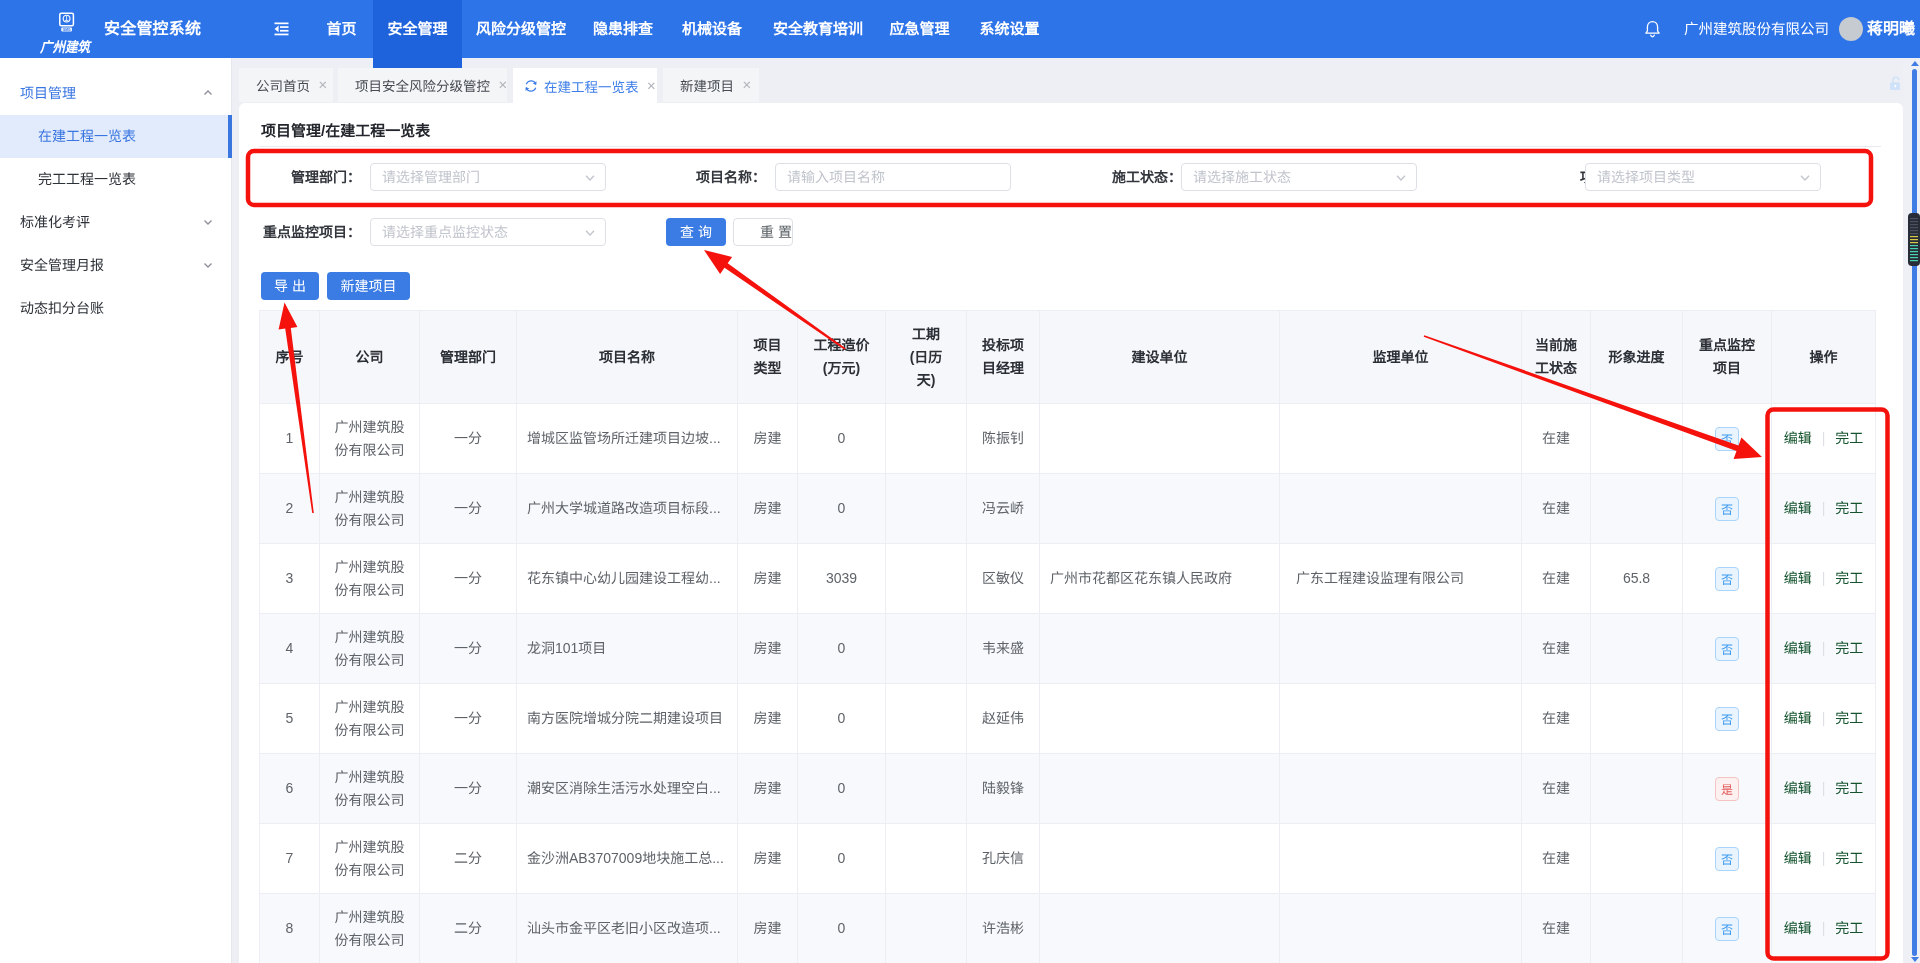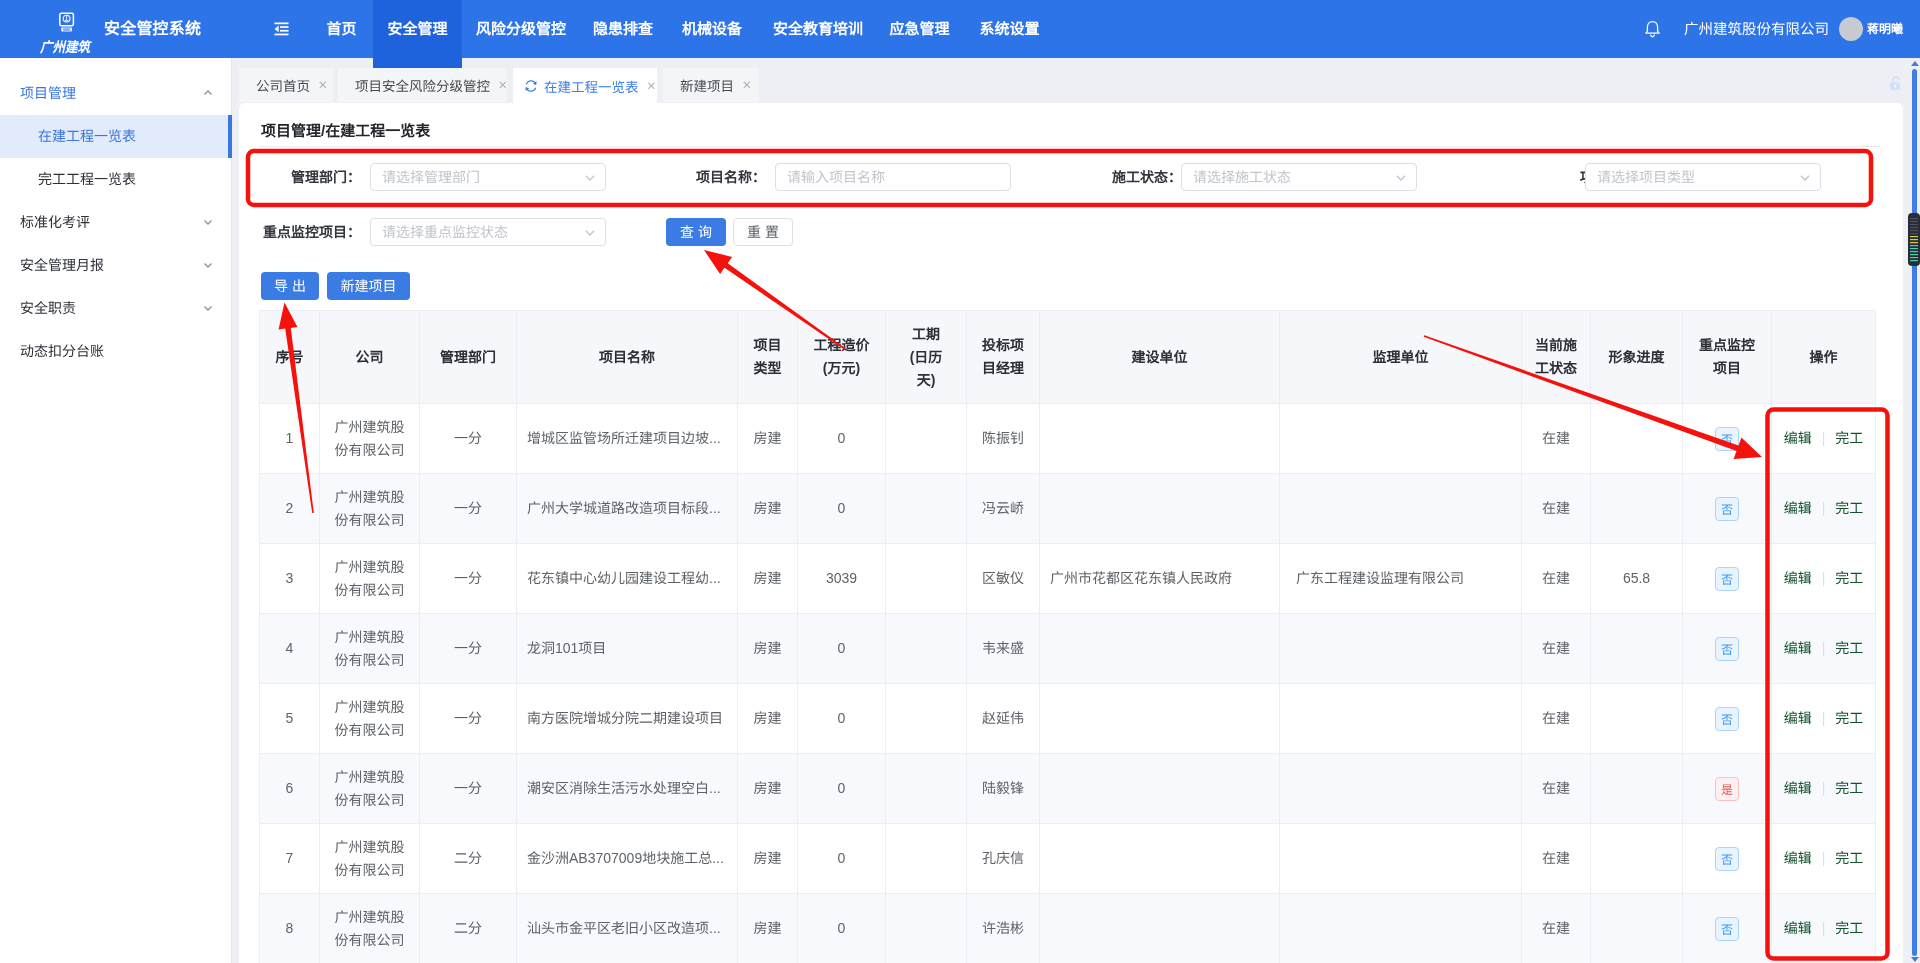--- a/index.html
+++ b/index.html
@@ -11,21 +11,21 @@
 
 
 .hdr { position:absolute; left:0; top:0; width:1920px; height:58px; background:#2e74e9; color:#fff; }
 .hdr-title { position:absolute; left:104px; top:0; height:46px; line-height:58px; font-size:16px; font-weight:bold; letter-spacing:0.2px; }
 .nav { position:absolute; left:310px; top:0; height:58px; display:flex; }
 .nav div { height:72px; line-height:58px; text-align:center; font-size:15px; font-weight:600; }
 .nav .on { background:#1e63dc; }
 .bell { position:absolute; left:1644px; top:20px; }
 .corp { position:absolute; left:1684px; top:0; height:58px; line-height:58px; font-size:14.5px; }
 .avatar { position:absolute; left:1839px; top:17px; width:24px; height:24px; border-radius:50%; background:#c6cad1; }
-.uname { position:absolute; left:1867px; top:0; height:58px; line-height:58px; font-size:12px; font-weight:bold; }
+.uname { position:absolute; left:1867px; top:0; height:58px; line-height:58px; font-size:16px; font-weight:bold; }
 
 
 .side { position:absolute; left:0; top:58px; width:232px; height:905px; background:#fff; border-right:1px solid #e4e7ec; }
 .mi { position:relative; height:43px; line-height:43px; font-size:14px; color:#2d3138; padding-left:20px; }
 .mi .caret { position:absolute; right:18px; top:16px; }
 .mi.child { padding-left:38px; }
 .mi.sel { background:#e1ebfb; color:#3a76e0; }
 .mi.sel:after { content:""; position:absolute; right:-1px; top:0; width:4px; height:43px; background:#3a76e0; }
 .mi.pblue { color:#3a76e0; }
 
@@ -38,21 +38,21 @@
 
 .card { position:absolute; left:239px; top:103px; width:1664px; height:860px; background:#fff; border-radius:6px 6px 0 0; }
 .crumb { position:absolute; left:261px; top:119px; font-size:15px; font-weight:bold; color:#23262c; }
 .divline { position:absolute; left:259px; top:146px; width:1622px; height:1px; background:#e9eaee; }
 
 
 .flabel { position:absolute; height:28px; line-height:28px; font-weight:600; color:#33373d; text-align:right; }
 .fsel { position:absolute; height:28px; border:1px solid #dcdfe6; border-radius:4px; background:#fff; line-height:26px; padding-left:11px; color:#c0c4cc; }
 .fsel svg { position:absolute; right:9px; top:8px; }
 .btn { position:absolute; height:28px; border-radius:4px; background:#3b7ce4; color:#fff; text-align:center; line-height:28px; font-size:14px; }
-.btn.plain { background:#fff; border:1px solid #dcdfe6; color:#5a6066; line-height:26px; }
+.btn.plain { background:#fff; border:1px solid #dcdfe6; color:#5a6066; line-height:26px;text-align:right; }
 
 
 .tbl { position:absolute; left:259px; top:310px; width:1617px; border-collapse:collapse; table-layout:fixed; font-size:14px; color:#5e6369; }
 .tbl th, .tbl td { border:1px solid #eceef3; text-align:center; vertical-align:middle; padding:0 10px; overflow:hidden; }
 .tbl thead th { height:93px; background:#f6f7fa; color:#2b2f36; font-weight:bold; line-height:23px; }
 .tbl tbody td { height:70px; line-height:23px; }
 .tbl tbody tr.alt td { background:#f7f9fc; }
 .tbl td.lft { text-align:left; white-space:nowrap; }
 .tbl tr.last td { border-bottom:none; }
 .tag { display:inline-block; width:24px; height:24px; line-height:24px; font-size:12px; border-radius:4px; background:#e9f4ff; border:1px solid #a9d5fb; color:#3d9af0; }
@@ -117,25 +117,20 @@
   <div class="mi">标准化考评
     <svg class="caret" width="10" height="10" viewBox="0 0 10 10">
           <path d="M1.5 3.5 L5 7 L8.5 3.5" fill="none" stroke="#8a8f98" stroke-width="1.3"></path>
         </svg>
   </div>
   <div class="mi">安全管理月报
     <svg class="caret" width="10" height="10" viewBox="0 0 10 10">
           <path d="M1.5 3.5 L5 7 L8.5 3.5" fill="none" stroke="#8a8f98" stroke-width="1.3"></path>
         </svg>
   </div>
-  <div class="mi">安全职责
-    <svg class="caret" width="10" height="10" viewBox="0 0 10 10">
-          <path d="M1.5 3.5 L5 7 L8.5 3.5" fill="none" stroke="#8a8f98" stroke-width="1.3"></path>
-        </svg>
-  </div>
   <div class="mi">动态扣分台账</div>
 </div>
 <div class="tab" style="left:239px;width:94px;padding-left:17px">公司首页<span class="x">✕</span></div>
 <div class="tab" style="left:338px;width:169px;padding-left:17px">项目安全风险分级管控<span class="x">✕</span></div>
 <div class="tab act" style="left:513px;width:144px;padding-left:11px;height:36px;top:68px">
   <svg width="14" height="14" viewBox="0 0 14 14" style="margin-right:6px">
     <path d="M11.9 5.2 A5.1 5.1 0 0 0 2.3 5.2" fill="none" stroke="#3d7ee8" stroke-width="1.25"></path>
     <path d="M2.1 8.8 A5.1 5.1 0 0 0 11.7 8.8" fill="none" stroke="#3d7ee8" stroke-width="1.25"></path>
     <path d="M12.6 2.2 L12.1 5.9 L8.8 4.6 Z" fill="#3d7ee8"></path>
     <path d="M1.4 11.8 L1.9 8.1 L5.2 9.4 Z" fill="#3d7ee8"></path>

